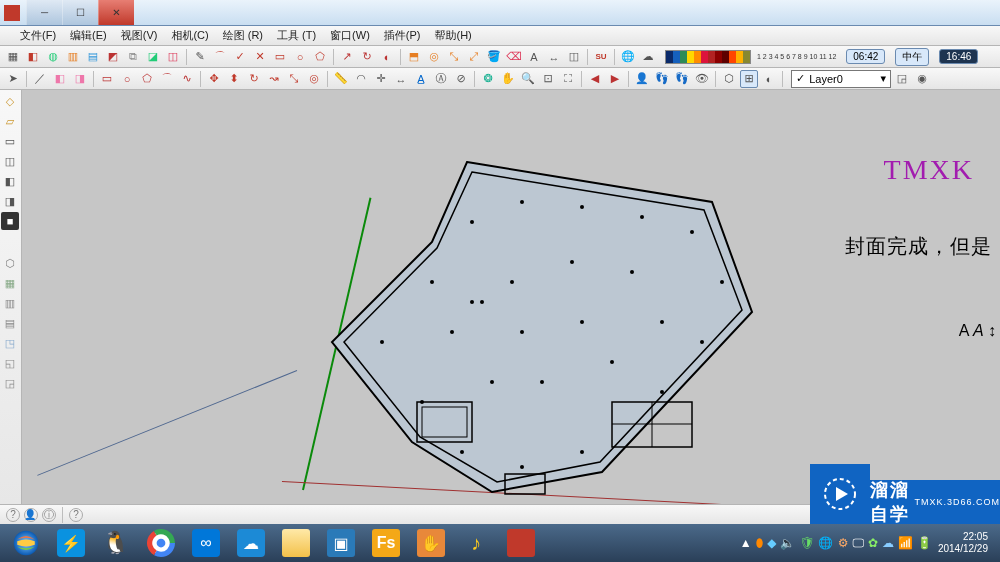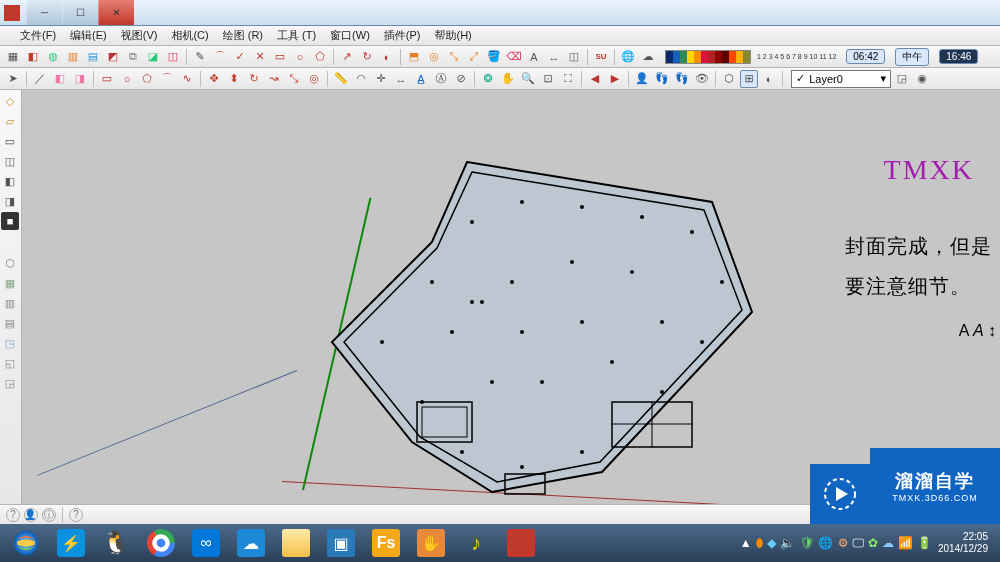--- a/index.html
+++ b/index.html
@@ -53,21 +53,21 @@
 .tray { margin-left:auto; display:flex; align-items:center; gap:6px; color:#fff; font-size:10px; padding-right:8px; }
 .tasktbn { width:44px; height:34px; display:flex; align-items:center; justify-content:center; margin-right:1px; border-radius:2px; }
 .tasktbn svg, .tasktbn div.ico { width:28px; height:28px; }
 .tray .clock { text-align:right; line-height:1.2; }
 .tray-icons { display:flex; gap:4px; align-items:center; }
 .tray-icons span { font-size:12px; }
 
 .net-badge { position:absolute; right:0; bottom:38px; width:120px; background:#fff; border:1px solid #888; font-size:10px; padding:1px 4px; display:flex; flex-direction:column; color:#4080d0; }
 .net-badge div { display:flex; align-items:center; gap:3px; }
 
-.brand-overlay { position:absolute; right:0; bottom:38px; width:130px; height:76px; background:#1064c2; color:#fff; display:flex; align-items:center; justify-content:center; flex-direction:column; font-size:16px; }
+.brand-overlay { position:absolute; right:0; bottom:38px; width:130px; height:44px; background:#1064c2; color:#fff; display:flex; align-items:center; justify-content:center; flex-direction:row; font-size:16px; }
 .brand-overlay .big { font-size:18px; font-weight:bold; letter-spacing:2px; }
 .brand-overlay .small { font-size:9px; letter-spacing:1px; }
 .brand-play { position:absolute; right:130px; bottom:38px; width:60px; height:60px; background:#1064c2; color:#fff; display:flex; align-items:center; justify-content:center; }
 
 .dots { fill:#000; }
 </style>
 </head>
 <body>
 
 <div class="titlebar">
@@ -230,21 +230,20 @@
 
   <div class="canvas">
     <div class="blueh"></div>
     <div class="greenv"></div>
     <div class="redh"></div>
 
     <div class="watermark">TMXK</div>
 
     <div class="annotation">
       <div>封面完成，但是</div>
-      <div>要注意细节。</div>
     </div>
 
     <svg class="hexfloor" width="450" height="360">
       <path class="fill" d="M 145 10 L 390 50 L 430 160 L 280 320 L 170 340 L 90 290 L 10 190 L 110 90 Z"></path>
       <path class="outer" d="M 150 20 L 382 58 L 420 158 L 278 310 L 175 330 L 98 285 L 22 190 L 115 96 Z"></path>
 
       <rect x="95" y="250" width="55" height="40" fill="none" stroke="#000" stroke-width="1.5"></rect>
       <rect x="100" y="255" width="45" height="30" fill="none" stroke="#000" stroke-width="1"></rect>
       <rect x="290" y="250" width="80" height="45" fill="none" stroke="#000" stroke-width="1.5"></rect>
       <line x1="330" y1="250" x2="330" y2="295" stroke="#000"></line>

